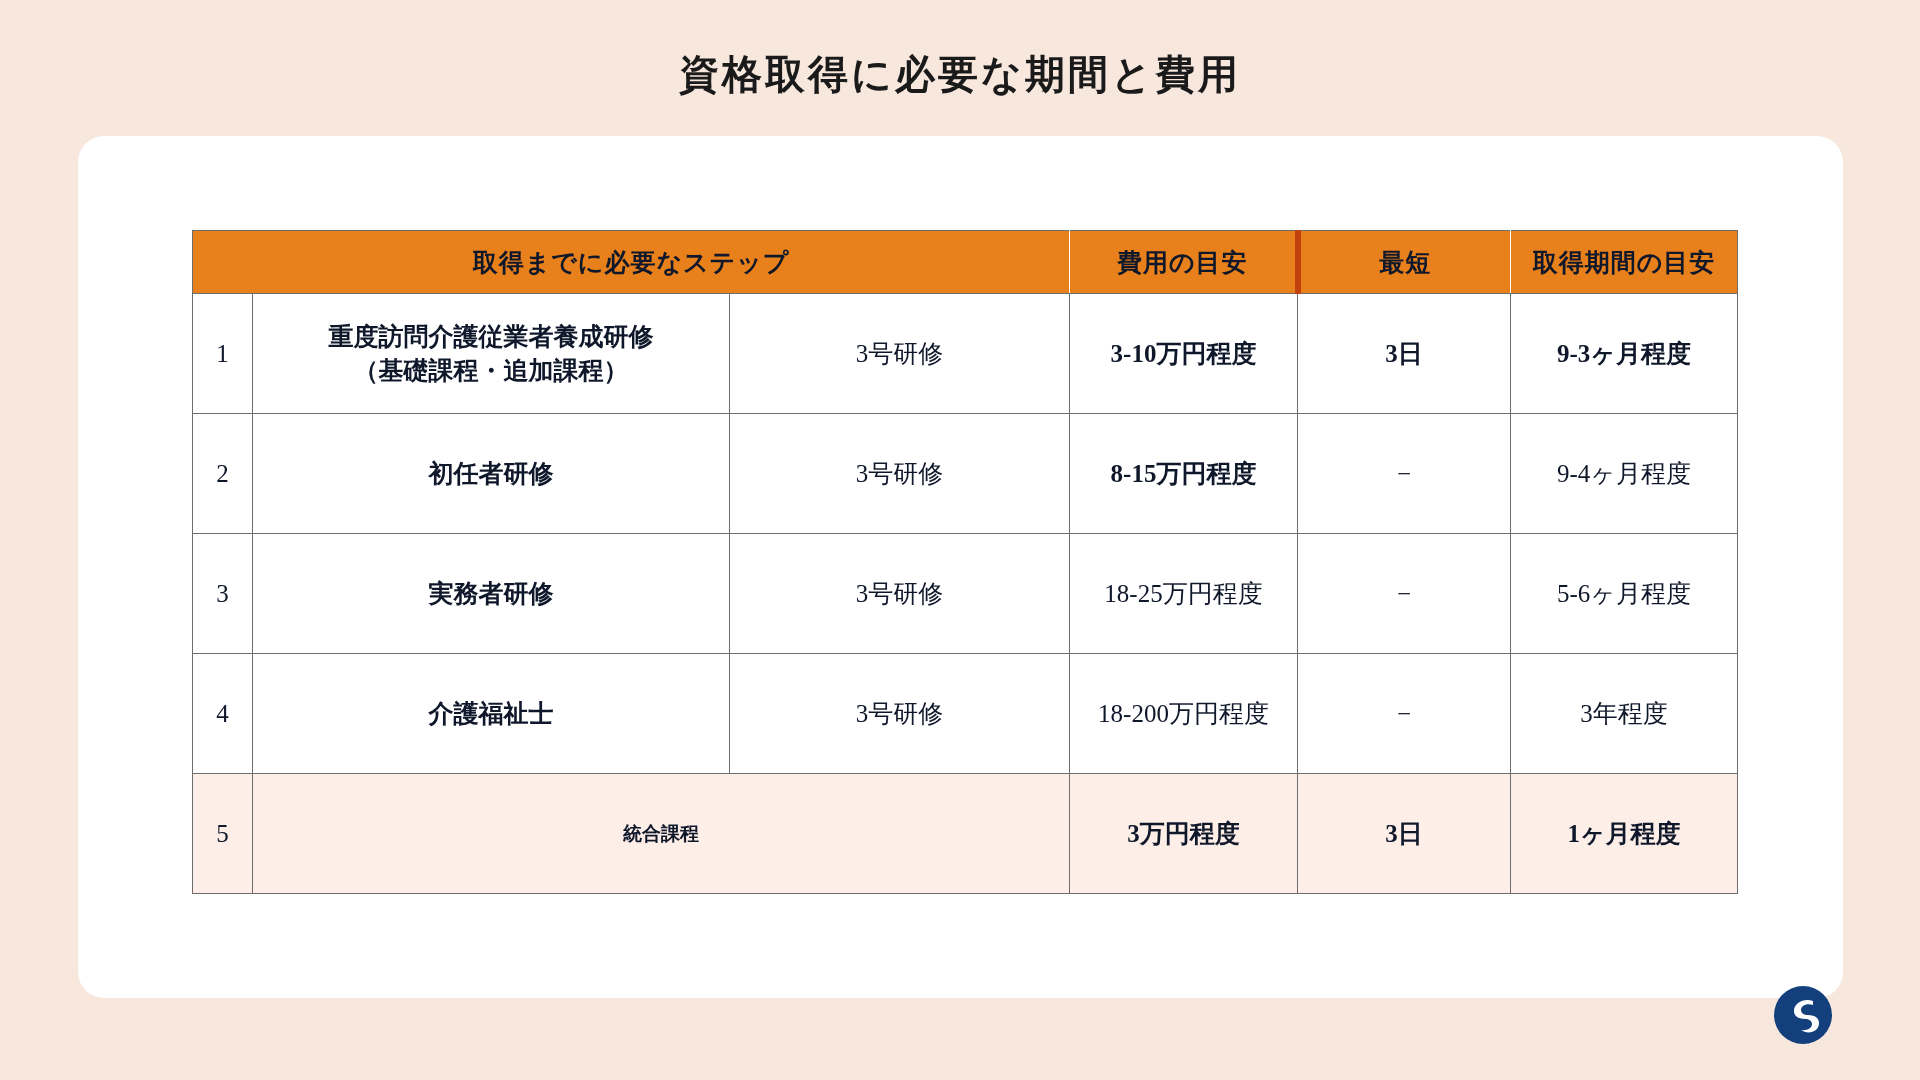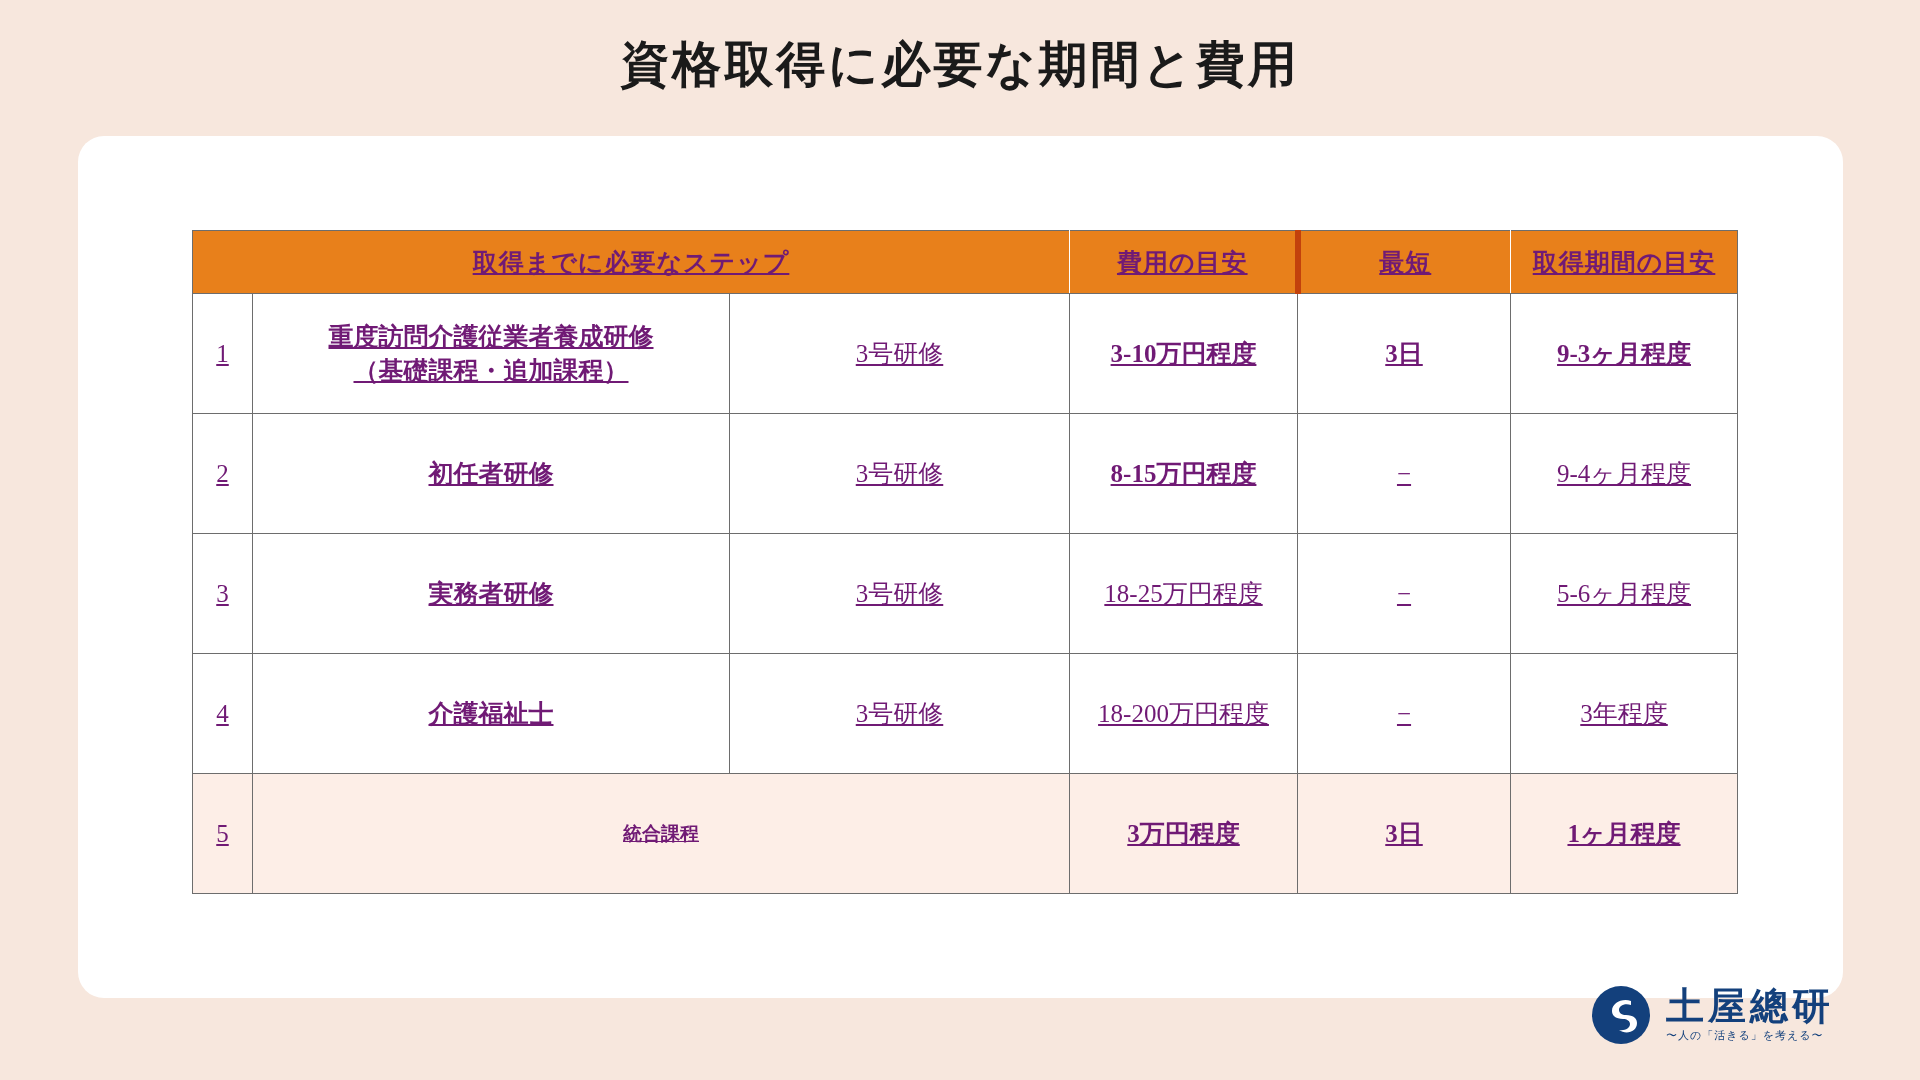--- a/index.html
+++ b/index.html
@@ -10,25 +10,25 @@
     width: 1920px;
     height: 1080px;
     background: #f7e7dd;
     font-family: "Liberation Serif", "DejaVu Serif", serif;
     overflow: hidden;
     position: relative;
   }
 
   .page-title {
     position: absolute;
-    top: 32px;
+    top: 47px;
     left: 0;
     width: 1920px;
     text-align: center;
-    font-size: 49px;
+    font-size: 40px;
     font-weight: bold;
     letter-spacing: 3px;
     color: #1a1a1a;
   }
 
   .card {
     position: absolute;
     left: 78px;
     top: 136px;
     width: 1765px;
@@ -57,23 +57,22 @@
   table.matrix col.c-cost   { width: 228px; }
   table.matrix col.c-min    { width: 213px; }
   table.matrix col.c-period { width: 227px; }
 
   table.matrix th,
   table.matrix td {
     border: 1px solid #6d6d6d;
     text-align: center;
     vertical-align: middle;
     font-size: 25px;
-    color: #701a75;
+    color: #0f172a;
     padding: 0 6px;
-    text-decoration: underline;
   }
 
   thead th {
     background: #e8801b;
     color: #ffffff;
     height: 62px;
     font-size: 26px;
     font-weight: bold;
     letter-spacing: 1px;
     border-color: #e8801b;
@@ -214,17 +213,13 @@
   </table>
 </div>
 
 <div class="logo">
   <span class="logo-mark">
     <svg width="62" height="62" viewBox="0 0 62 62" aria-hidden="true">
       <circle cx="31" cy="31" r="29" fill="#13407c"></circle>
       <path d="M41 17c-9-3-19 2-19 10 0 6 6 8 11 8 4 0 7 2 7 5 0 4-5 7-11 6 7 5 18 2 18-7 0-6-6-8-11-8-4 0-7-2-7-5 0-4 5-7 12-5z" fill="#ffffff"></path>
     </svg>
   </span>
-  <span class="logo-text">
-    <span class="logo-name">土屋總研</span>
-    <span class="logo-tag">〜人の「活きる」を考える〜</span>
-  </span>
 </div>
 
 </body></html>

